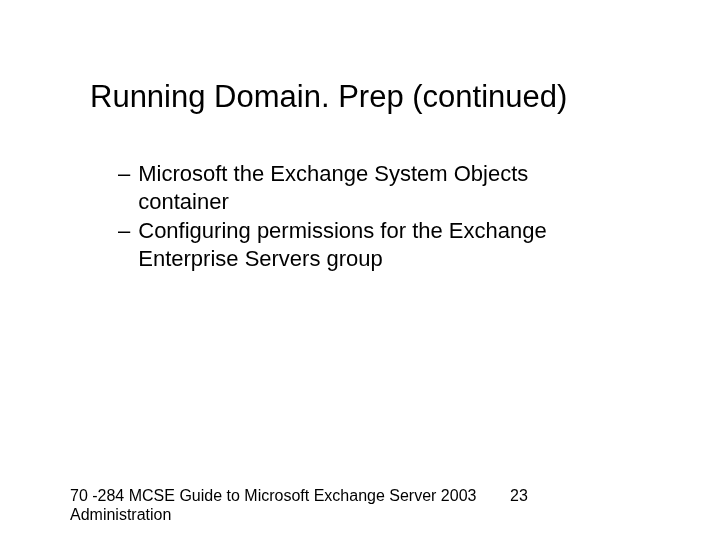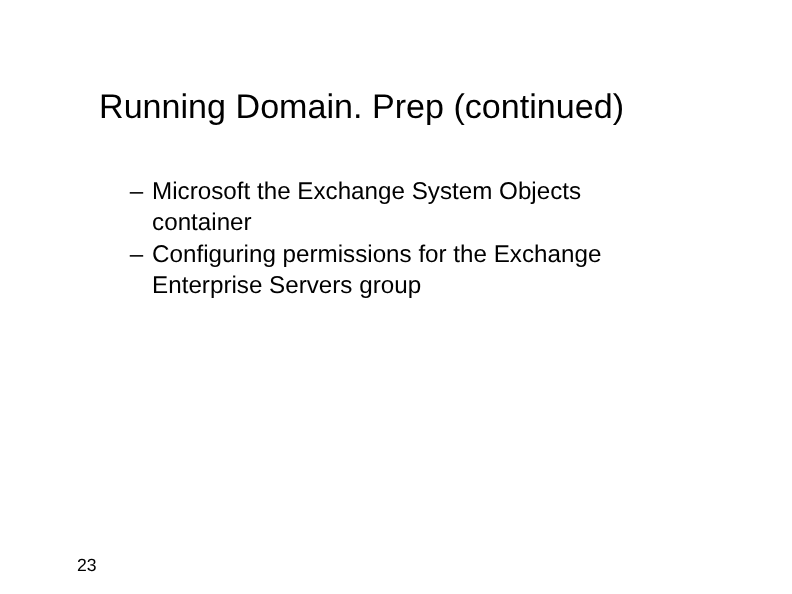--- a/index.html
+++ b/index.html
@@ -77,16 +77,17 @@
       <div class="dash">–</div>
       <div class="text">Microsoft the Exchange System Objects container</div>
     </div>
     <div class="bullet">
       <div class="dash">–</div>
       <div class="text">Configuring permissions for the Exchange Enterprise Servers group</div>
     </div>
   </div>
 
   <div class="footer">
+    <div class="ftext">70 -284 MCSE Guide to Microsoft Exchange Server 2003 Administration</div>
     <div class="pnum">23</div>
   </div>
 
 </div>
 
 </body></html>

